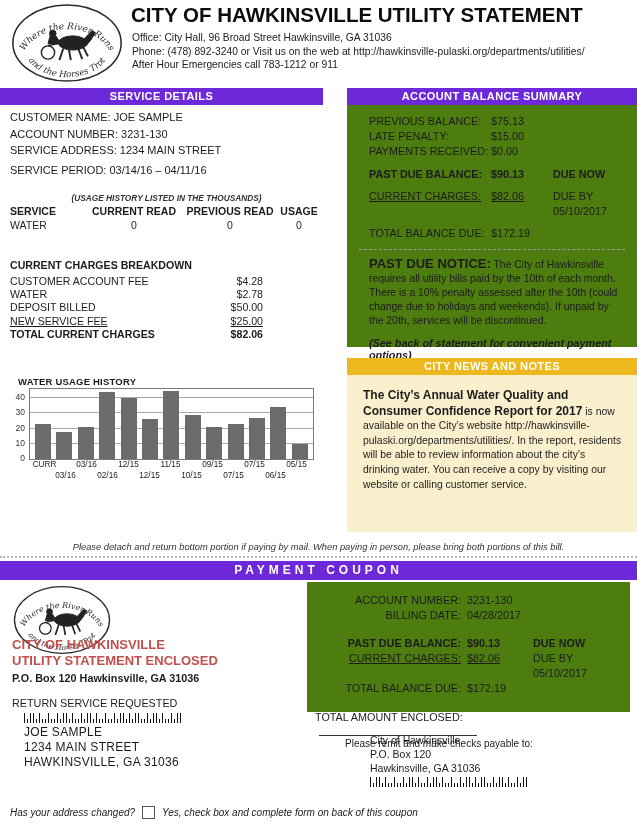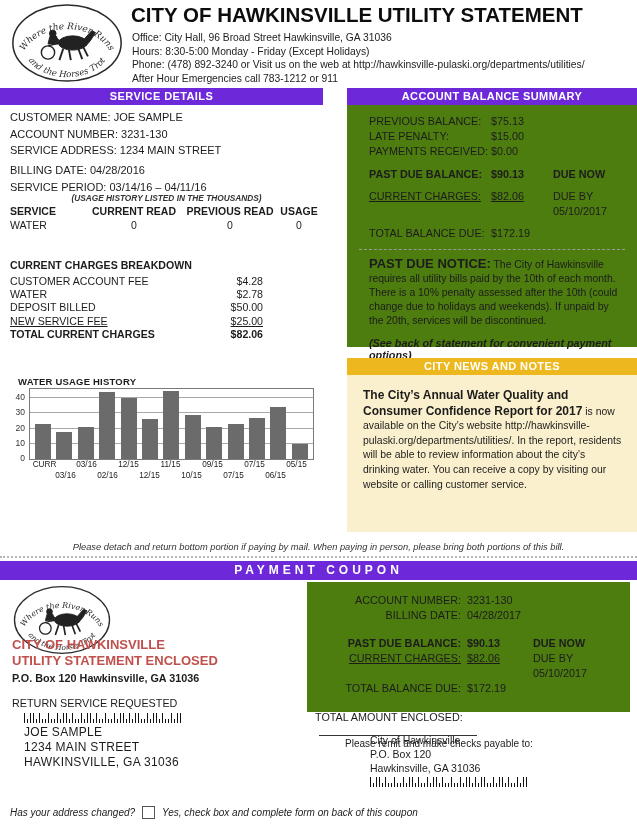--- a/index.html
+++ b/index.html
@@ -112,35 +112,33 @@
         <circle cx="40" cy="52" r="7" fill="none" stroke-width="1.5"></circle>
         <path d="M40,45 L52,42" stroke-width="1.5" fill="none"></path>
         <circle cx="45" cy="32" r="3.5"></circle>
         <path d="M42,35 L49,35 L51,43 L40,43 Z"></path>
       </g>
     </svg>
   </div>
   <div class="page-title">CITY OF HAWKINSVILLE UTILITY STATEMENT</div>
   <div class="hdr-info">
     <div>Office: City Hall, 96 Broad Street Hawkinsville, GA 31036</div>
-    <div>Hours: 8:30-5:00 Monday - Friday (Except Holidays)</div>
     <div>Phone: (478) 892-3240 or Visit us on the web at http://hawkinsville-pulaski.org/departments/utilities/</div>
     <div>After Hour Emergencies call 783-1212 or 911</div>
   </div>
 
   <div class="banner" style="left:0;top:88px;width:323px;">SERVICE DETAILS</div>
 
   <div class="sd-lines">
       <div><span>CUSTOMER NAME:</span> <span>JOE SAMPLE</span></div>
       <div><span>ACCOUNT NUMBER:</span> <span>3231-130</span></div>
       <div><span>SERVICE ADDRESS:</span> <span>1234 MAIN STREET</span></div>
     </div>
 
   <div class="sd-billing">
-    <div><span>BILLING DATE:</span> <span>04/28/2016</span></div>
     <div><span>SERVICE PERIOD:</span> <span>03/14/16 – 04/11/16</span></div>
   </div>
 
   <div class="usage-note">(USAGE HISTORY LISTED IN THE THOUSANDS)</div>
 
   <div class="meter-table">
     <div class="h">SERVICE</div>
     <div class="h c">CURRENT READ</div>
     <div class="h c">PREVIOUS READ</div>
     <div class="h c">USAGE</div>

